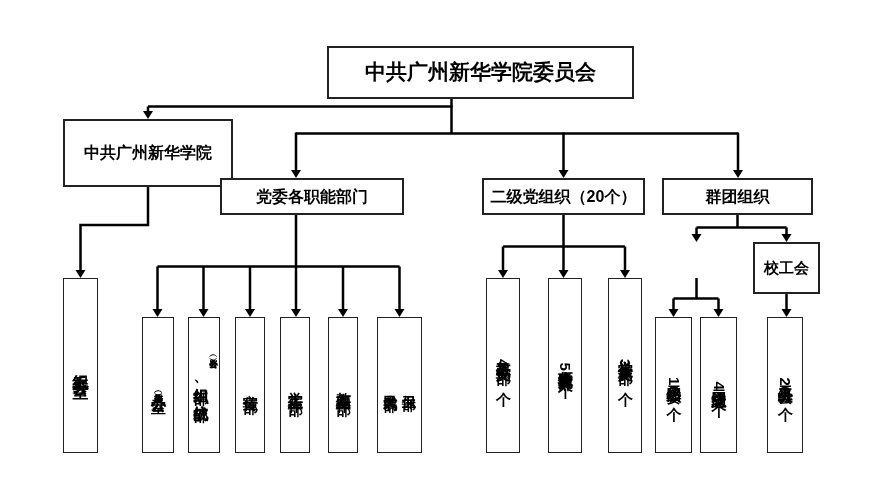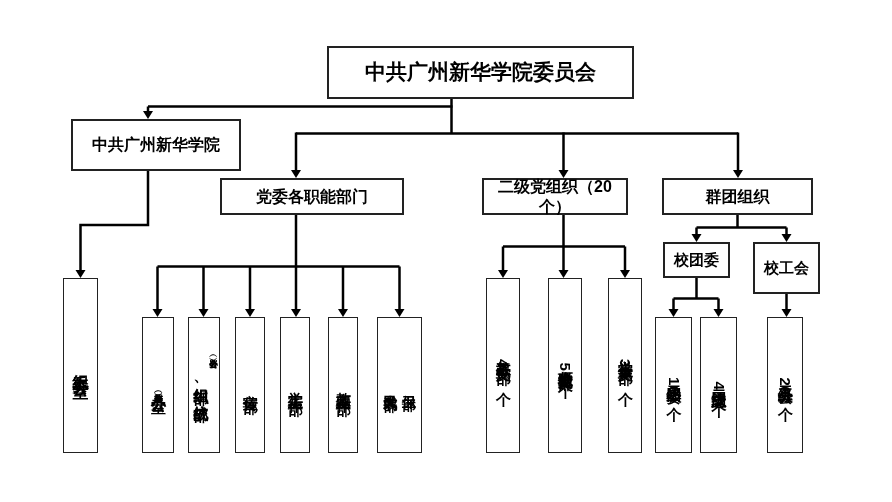--- a/index.html
+++ b/index.html
@@ -86,31 +86,30 @@
       <polygon points="691.5,234 701.5,234 696.5,242"></polygon>
       <polygon points="781.5,234 791.5,234 786.5,242"></polygon>
       <polygon points="668.5,309 678.5,309 673.5,317"></polygon>
       <polygon points="713.5,309 723.5,309 718.5,317"></polygon>
       <polygon points="781.5,309 791.5,309 786.5,317"></polygon>
     </g>
   </svg>
 
   <div class="box f21" style="left:298px;top:46px;width:307px;height:53px;margin-left:29px;">中共广州新华学院委员会</div>
 
-  <div class="box f16" style="left:71px;top:119px;width:170px;height:52px;flex-direction:column;">
+  <div class="box f16" style="left:63px;top:119px;width:170px;height:68px;flex-direction:column;">
     <div>中共广州新华学院</div>
   </div>
 
   <div class="box f16" style="left:220px;top:178px;width:184px;height:37px;">党委各职能部门</div>
 
-  <div class="box f16" style="left:482px;top:178px;width:146px;height:37px;">二级党组织（20个）</div>
+  <div class="box f16" style="left:482px;top:178px;width:163px;height:37px;">二级党组织（20个）</div>
 
   <div class="box f16" style="left:662px;top:178px;width:151px;height:37px;text-align:right;">群团组织</div>
 
-  <div class="box f15" style="left:663px;top:242px;width:67px;height:36px;">校团委</div>
 
   <div class="box f15" style="left:753px;top:242px;width:67px;height:52px;">校工会</div>
 
   <div class="box vbox" style="left:63px;top:278px;width:35px;height:175px;">
     <span class="vtext f16">纪委办公室</span>
   </div>
 
   <div class="box vbox" style="left:142px;top:317px;width:32px;height:136px;">
     <span class="vtext f15" style="letter-spacing:1px;">
       <span>办公室</span><span class="note">（与校办合署）</span>

